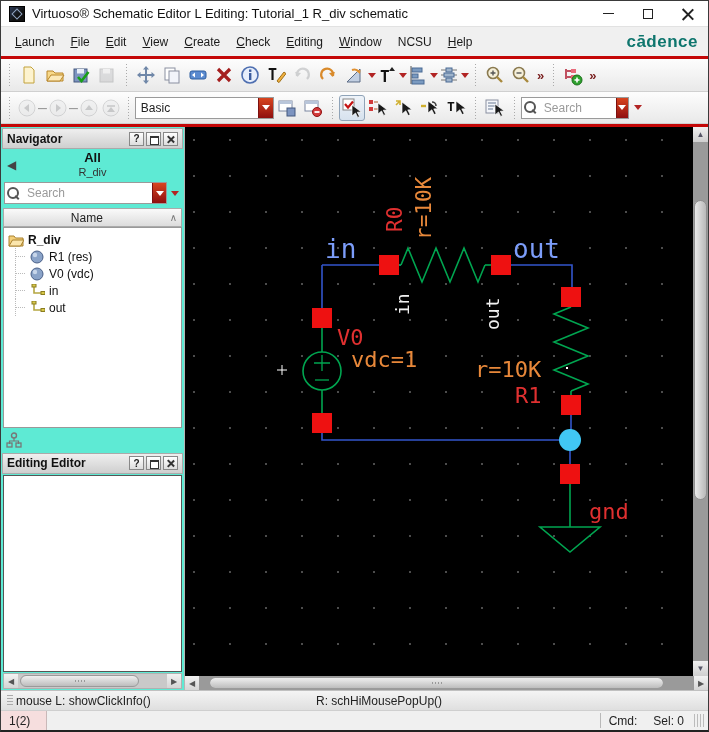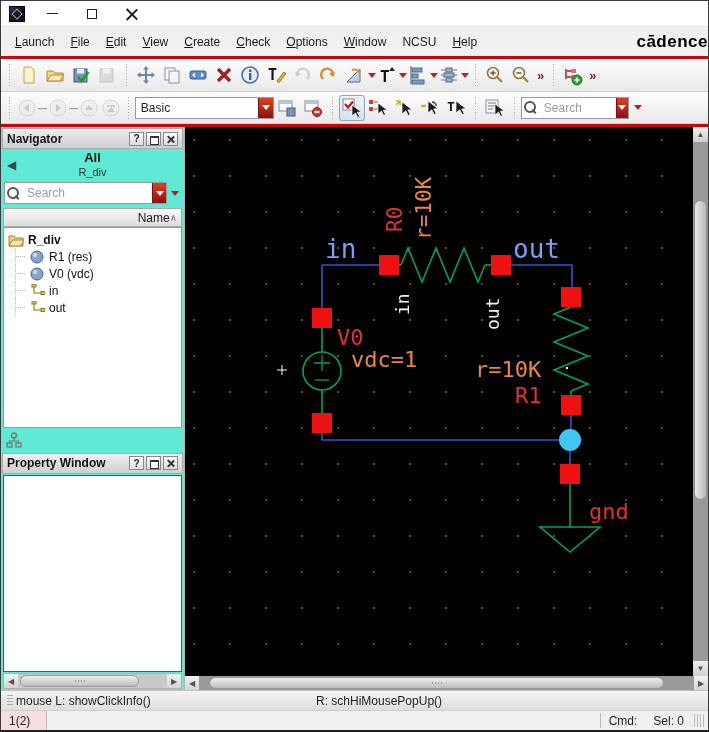--- a/index.html
+++ b/index.html
@@ -21,21 +21,21 @@
   .wbtn .maxi{width:10px;height:10px;border:1px solid #222}
   .wbtn .clos{position:relative;width:12px;height:12px}
   .wbtn .clos:before,.wbtn .clos:after{content:"";position:absolute;left:5px;top:-1px;width:1.5px;height:15px;background:#222}
   .wbtn .clos:before{transform:rotate(45deg)}.wbtn .clos:after{transform:rotate(-45deg)}
 
   
   .menubar{height:29px;background:#f0f0f0;display:flex;align-items:center;padding-left:6px}
   .mi{display:inline-block;font-size:12px;color:#1a1a1a;padding:4px 8px;cursor:default}
   .mi::first-letter{text-decoration:underline}
   .mi-plain::first-letter{text-decoration:none}
-  .brand{margin-left:auto;font-size:17px;font-weight:700;color:#000000;letter-spacing:.5px}
+  .brand{margin-left:auto;margin-right:10px;font-size:17px;font-weight:700;color:#0f766e;letter-spacing:.5px}
   .redline{height:3px;background:var(--accent_red)}
 
   
   .toolbar{display:flex;align-items:center;background:linear-gradient(#fdfdfd,#e9e9e9);border-bottom:1px solid #d0d0d0;padding:0 2px}
   .tb1{height:33px}.tb2{height:32px}
   .grip{width:7px;height:22px;margin:0 3px;background:repeating-linear-gradient(#aaa 0 1px,transparent 1px 3px);background-size:1px 100%;background-repeat:repeat-y;background-position:3px 0}
   .tbtn{width:26px;height:26px;display:flex;align-items:center;justify-content:center;border-radius:3px;position:relative}
   .tbtn.sm{width:22px}
   .tbtn.active{border:1px solid #8fa3b8;background:linear-gradient(#eef3f9,#d7e2ee)}
   .tbtn.disabled{opacity:.38;filter:grayscale(.8)}
@@ -61,21 +61,21 @@
   .back-arrow{color:#444;font-size:12px;width:20px}
   .crumb-txt{flex:1;text-align:center;line-height:1.15}
   .crumb-txt .l1{font-size:13px;font-weight:700;color:#111}
   .crumb-txt .l2{font-size:11px;color:#333}
   .nav-search{display:flex;align-items:center;padding:0 3px;height:26px}
   .nav-search .combo{flex:1}
   .mag{width:13px;height:13px;position:relative;margin:0 2px;flex:none}
   .mag:before{content:"";position:absolute;width:8px;height:8px;border:2px solid #555;border-radius:50%;left:0;top:0}
   .mag:after{content:"";position:absolute;width:2px;height:5px;background:#555;left:9px;top:8px;transform:rotate(-45deg)}
   .name-hdr{height:19px;margin:2px 2px 0 2px;background:linear-gradient(#fafafa,#dcdcdc);border:1px solid #aaa;display:flex;align-items:center;font-size:12px;color:#222}
-  .name-hdr span{flex:1;text-align:right}
+  .name-hdr span{flex:1;text-align:center}
   .name-hdr i{font-style:normal;color:#777;font-size:10px;margin-right:4px}
   .tree{flex:1;background:#fff;border:1px solid #999;margin:0 2px;overflow:hidden;padding:3px 0 0 4px}
   .trow{display:flex;align-items:center;height:17px;font-size:12px;color:#111;white-space:nowrap}
   .trow.root{font-weight:700}
   .tindent{width:14px;height:100%;border-left:1px dotted #bbb;margin-left:7px;position:relative}
   .tindent:after{content:"";position:absolute;top:8px;left:0;width:9px;border-top:1px dotted #bbb}
   .ticon{width:16px;height:14px;margin-right:4px;flex:none}
   .nav-foot{height:24px;display:flex;align-items:center;padding:0 5px}
   .prop-body{flex:1;background:#fff;border:1px solid #555;margin:0 2px}
   .hscroll{height:16px;margin:1px 2px;display:flex;align-items:center;background:#c9c9c9;border:1px solid #b0b0b0}
@@ -111,39 +111,40 @@
   .bb-sep{width:1px;background:#b9b9b9;margin:2px 0}
   .bb-grip{width:12px;background:repeating-linear-gradient(90deg,#bbb 0 1px,transparent 1px 3px);margin:3px 2px}
 
   svg text{font-family:"DejaVu Sans Mono",monospace}
 </style>
 </head>
 <body>
 
 <div class="titlebar">
   <span class="app-ico"></span>
+  <span class="ttl">Virtuoso® Schematic Editor L Editing: Tutorial_1 R_div schematic</span>
   <span class="wbtn">
       <span class="mini"></span>
     </span>
   <span class="wbtn">
       <span class="maxi"></span>
     </span>
   <span class="wbtn">
       <span class="clos"></span>
     </span>
 </div>
 
 <div class="menubar">
   <span class="mi">Launch</span>
   <span class="mi">File</span>
   <span class="mi">Edit</span>
   <span class="mi">View</span>
   <span class="mi">Create</span>
   <span class="mi">Check</span>
-  <span class="mi">Options</span>
+  <span class="mi">Editing</span>
   <span class="mi">Window</span>
   <span class="mi mi-plain">NCSU</span>
   <span class="mi">Help</span>
   <span class="brand">cādence</span>
 </div>
 <div class="redline"></div>
 
 <div class="toolbar tb1">
   <span class="grip"></span>
   <span class="tbtn">
@@ -464,21 +465,21 @@
     <div class="nav-foot">
       <svg width="16" height="16">
           <circle cx="8" cy="3.5" r="2.5" fill="none" stroke="#777" stroke-width="1.4"></circle>
           <path d="M8 6v3M3.5 12V9h9v3" fill="none" stroke="#777" stroke-width="1.2"></path>
           <rect x="1" y="11" width="5" height="4" fill="none" stroke="#777" stroke-width="1.3"></rect>
           <rect x="10" y="11" width="5" height="4" fill="none" stroke="#777" stroke-width="1.3"></rect>
         </svg>
     </div>
 
     <div class="panel-h">
-      <b>Property Window</b>
+      <b>Editing Editor</b>
       <span class="ph-btn">?</span>
       <span class="ph-btn ph-dock"></span>
       <span class="ph-btn ph-x"></span>
     </div>
     <div class="prop-body"></div>
     <div class="hscroll">
       <span class="hs-btn">◀</span>
       <span class="hs-track">
           <span class="hs-thumb" style="left:2px;right:28px">
             <span class="ridges"></span>

